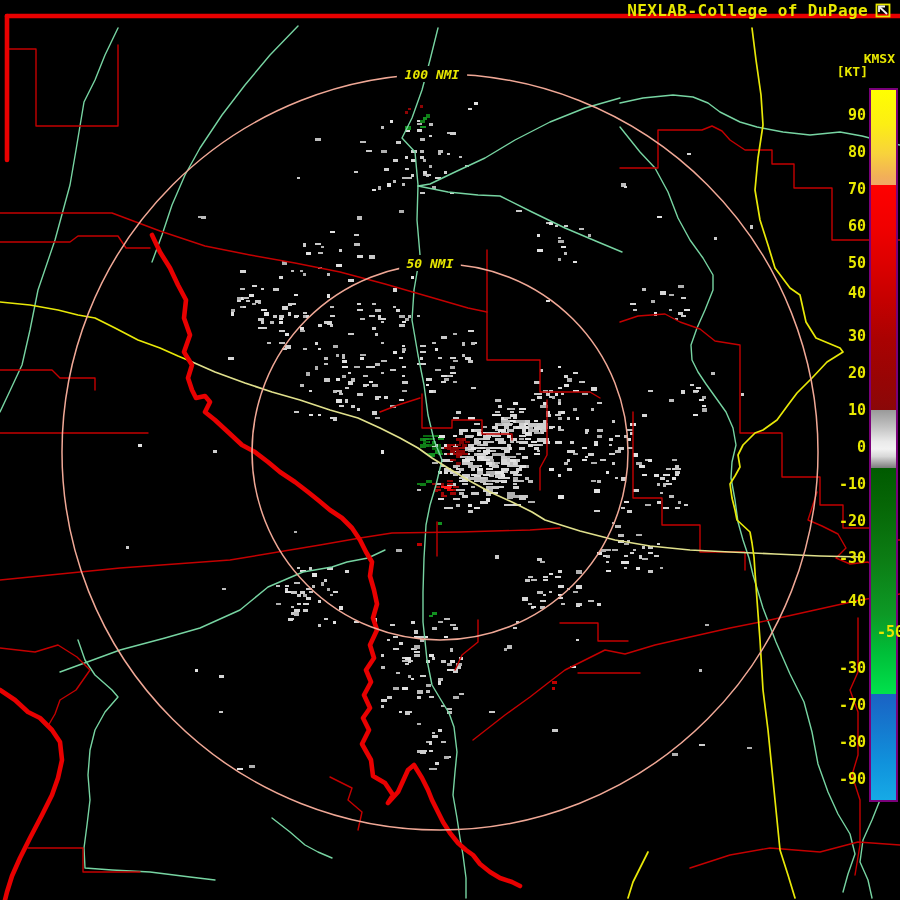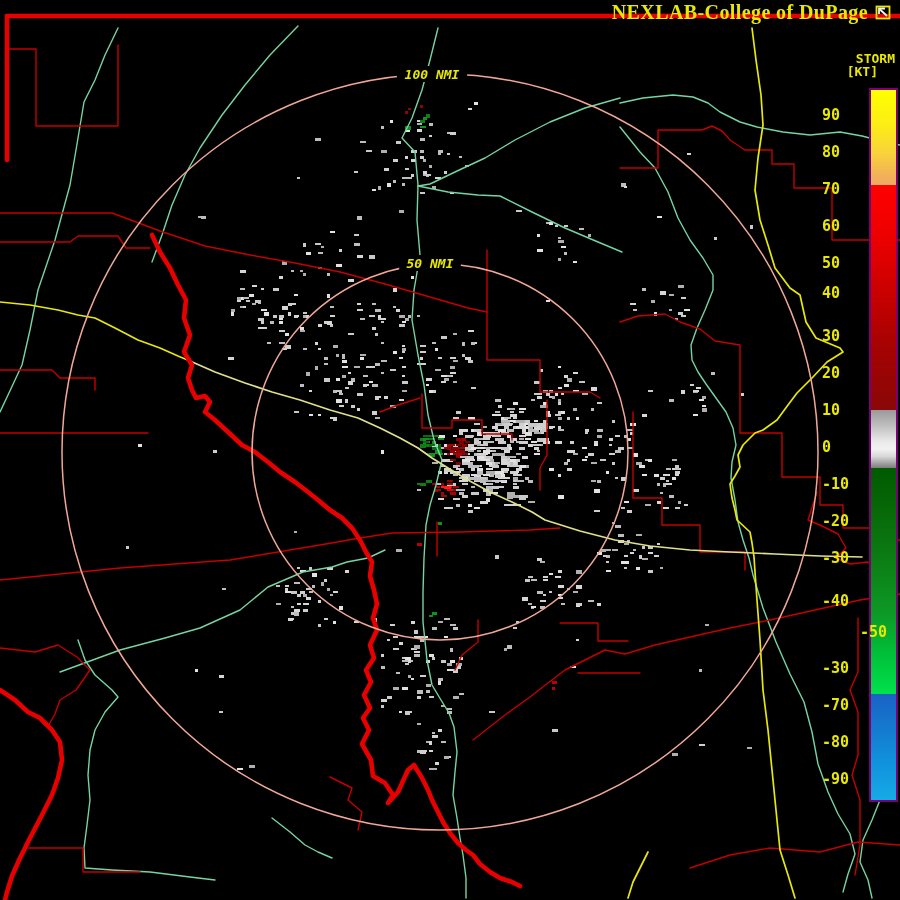--- a/index.html
+++ b/index.html
@@ -1,26 +1,26 @@
 <!DOCTYPE html>
 <html><head>
 <meta charset="utf-8">
 <style>
   html,body{margin:0;padding:0;background:#000;}
   #stage{position:relative;width:900px;height:900px;background:#000;overflow:hidden;
          font-family:"DejaVu Sans Mono",monospace;}
   #mapsvg{position:absolute;left:0;top:0;}
   #banner{position:absolute;top:1px;right:8px;display:flex;align-items:center;gap:7px;z-index:6;}
-  #banner .t{color:#e8e800;font-size:20px;font-weight:bold;letter-spacing:.4px;white-space:pre;font-family:Liberation Serif, serif;}
+  #banner .t{color:#e8e800;font-size:16px;font-weight:bold;letter-spacing:.4px;white-space:pre;}
   #cb-title{position:absolute;right:5px;top:52px;text-align:right;z-index:6;color:#e8e800;
             font-weight:bold;font-size:13px;line-height:13px;}
-  #cb-title .units{margin-right:17px;}
+  #cb-title .units{margin-right:27px;}
   #colorbar{position:absolute;left:869px;top:88px;width:25px;height:710px;
             border:2px solid #7a007a;z-index:5;}
-  .tick{position:absolute;width:44px;text-align:left;color:#e8e800;font-weight:bold;
+  .tick{position:absolute;width:44px;text-align:right;color:#e8e800;font-weight:bold;
         font-size:15px;line-height:18px;z-index:6;}
   #caption{position:absolute;left:50%;transform:translateX(-50%);bottom:3px;
            color:#d4d4d4;font-size:15px;white-space:pre;z-index:6;}
   .ringlabel{font-style:italic;font-weight:bold;font-size:13px;}
 </style>
 </head>
 <body>
 
 <div id="stage">
 
@@ -1176,21 +1176,21 @@
   <div id="banner">
     <span class="t">NEXLAB-College of DuPage</span>
     <svg width="17" height="15" viewBox="0 0 17 15">
       <rect x="1.5" y="1.5" width="13" height="12" fill="none" stroke="#e8e800" stroke-width="1.8"></rect>
       <line x1="12" y1="11" x2="5" y2="4.5" stroke="#f4f4f4" stroke-width="1.8"></line>
       <path d="M4 9 L4 3.5 L10 3.5" fill="none" stroke="#f4f4f4" stroke-width="1.8"></path>
     </svg>
   </div>
 
   <div id="cb-title">
-    <div>STORM</div>
+    <div>KMSX</div>
     <div class="units">[KT]</div>
   </div>
 
   <div id="colorbar" style="background: linear-gradient(rgb(255, 255, 0) 0%, rgb(252, 238, 20) 4.83%, rgb(248, 210, 60) 8.99%, rgb(242, 176, 88) 12.11%, rgb(240, 168, 101) 13.41%, rgb(255, 0, 0) 13.41%, rgb(240, 0, 0) 19.39%, rgb(220, 0, 0) 24.58%, rgb(196, 0, 0) 29.78%, rgb(170, 2, 2) 34.98%, rgb(153, 4, 4) 40.18%, rgb(138, 8, 8) 45.11%, rgb(154, 154, 154) 45.11%, rgb(194, 194, 194) 47.45%, rgb(234, 234, 234) 49.53%, rgb(242, 242, 242) 50.57%, rgb(216, 216, 216) 51.61%, rgb(128, 128, 128) 53.17%, rgb(0, 90, 0) 53.17%, rgb(6, 102, 6) 58.37%, rgb(12, 125, 20) 66.16%, rgb(13, 154, 38) 73.96%, rgb(0, 190, 56) 79.16%, rgb(0, 226, 76) 85.14%, rgb(26, 98, 196) 85.14%, rgb(21, 120, 206) 89.55%, rgb(16, 146, 220) 94.75%, rgb(22, 170, 230) 100%);"></div>
   <div id="tickwrap"></div>
 
 <div class="tick" style="top: 105.939px; left: 822px;">90</div>
     <div class="tick" style="top: 142.841px; left: 822px;">80</div>
     <div class="tick" style="top: 179.743px; left: 822px;">70</div>
     <div class="tick" style="top: 216.646px; left: 822px;">60</div>

